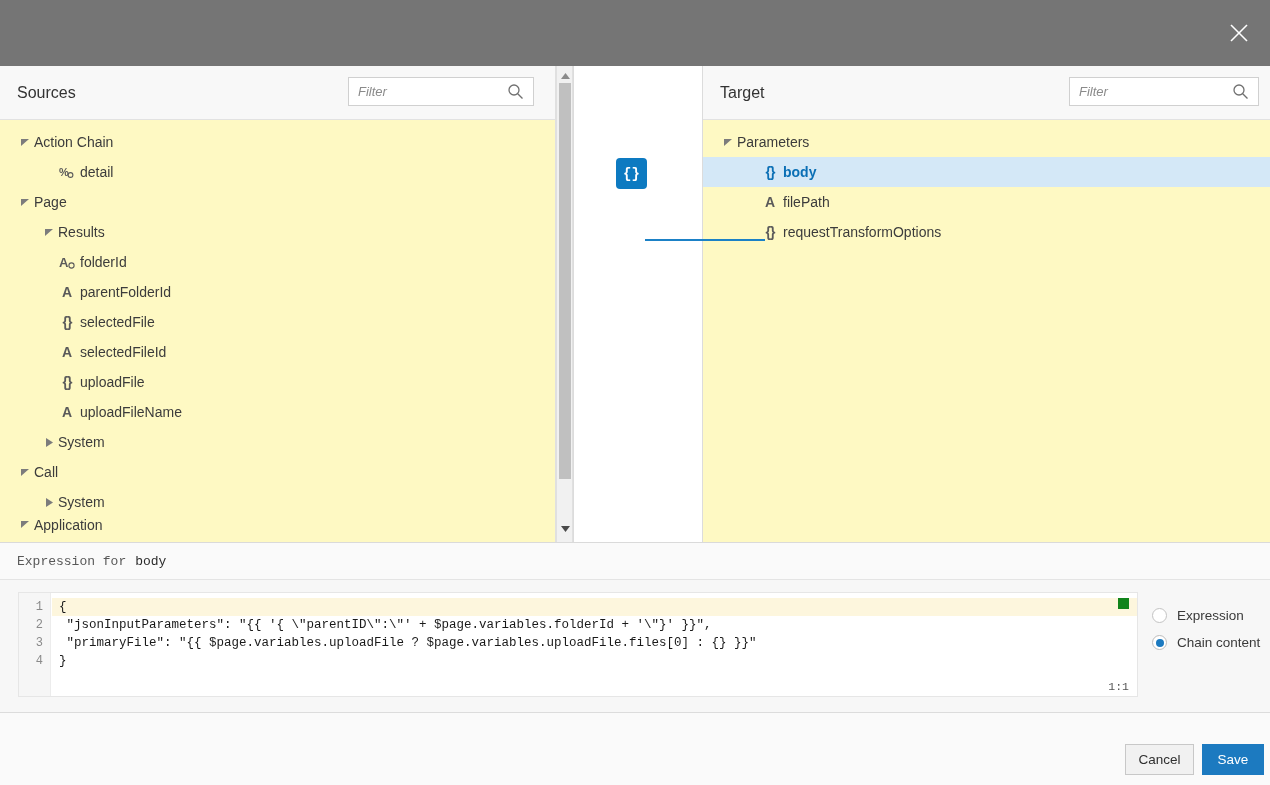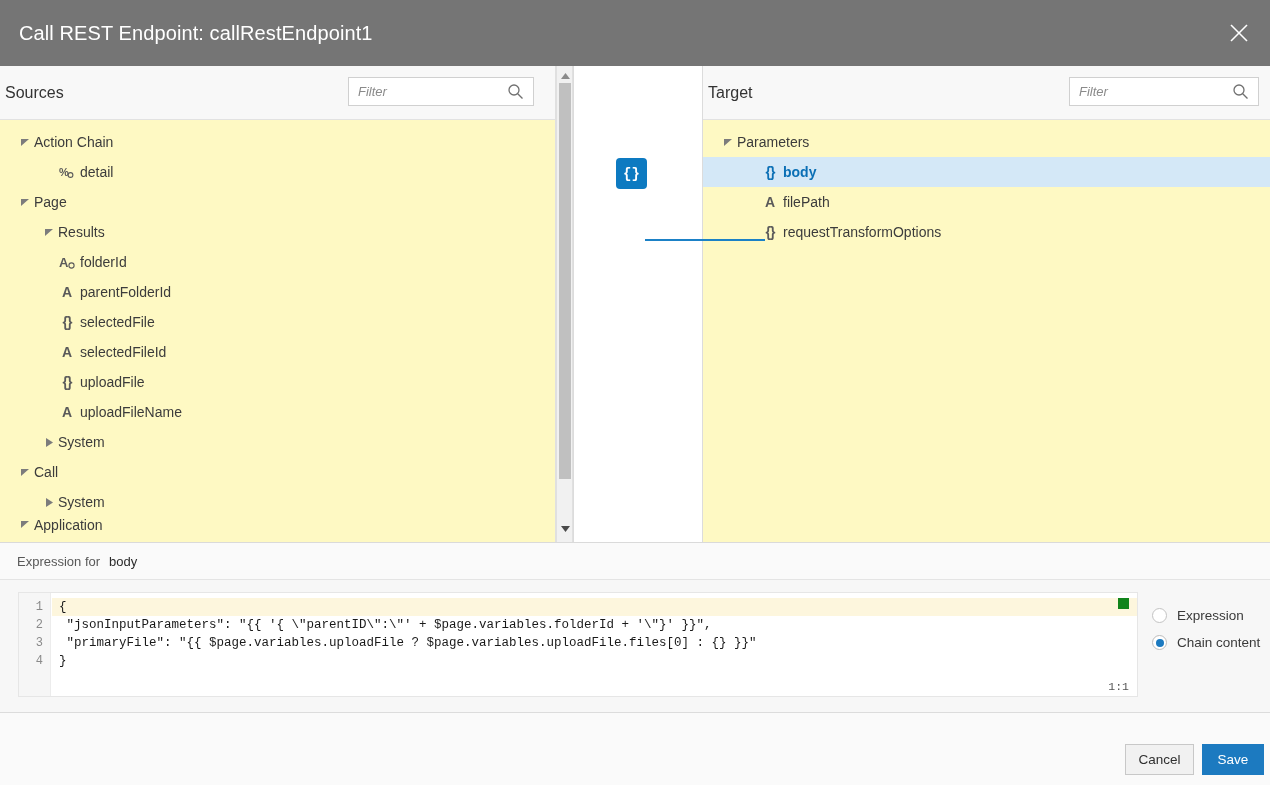--- a/index.html
+++ b/index.html
@@ -89,21 +89,21 @@
 
   .pane-header {
     position: relative;
     height: 53px;
     background: #f8f8f8;
     border-bottom: 1px solid #e2e2e2;
     display: flex;
     align-items: center;
   }
   .pane-title {
-    margin-left: 5px;
+    margin-left: 17px;
     font-size: 16px;
     color: #333333;
     font-weight: 400;
   }
   .filter-box {
     position: absolute;
     top: 11px;
     width: 186px;
     height: 29px;
     background: #ffffff;
@@ -245,20 +245,21 @@
     position: absolute;
     left: 0; top: 542px;
     width: 1270px;
     height: 38px;
     background: #fafafa;
     border-top: 1px solid #dadada;
     border-bottom: 1px solid #e4e4e4;
     display: flex;
     align-items: center;
     box-sizing: border-box;
+    font-family: Liberation Mono, monospace;
   }
   .expr-label {
     margin-left: 17px;
     font-size: 13px;
     color: #585858;
   }
   .expr-target {
     margin-left: 9px;
     font-size: 13px;
     color: #2b2b2b;
@@ -411,21 +412,20 @@
     border: 1px solid #1c7ac0;
     color: #ffffff;
   }
 </style>
 </head>
 <body>
 
 <div class="app">
 
   <div class="titlebar">
-    <div class="title-text">Call REST Endpoint: callRestEndpoint1</div>
     <div class="close-btn">
       <svg width="22" height="22" viewBox="0 0 22 22">
         <line x1="3" y1="3" x2="19" y2="19" stroke="#ffffff" stroke-width="1.6"></line>
         <line x1="19" y1="3" x2="3" y2="19" stroke="#ffffff" stroke-width="1.6"></line>
       </svg>
     </div>
   </div>
 
   <div class="panes">
 

